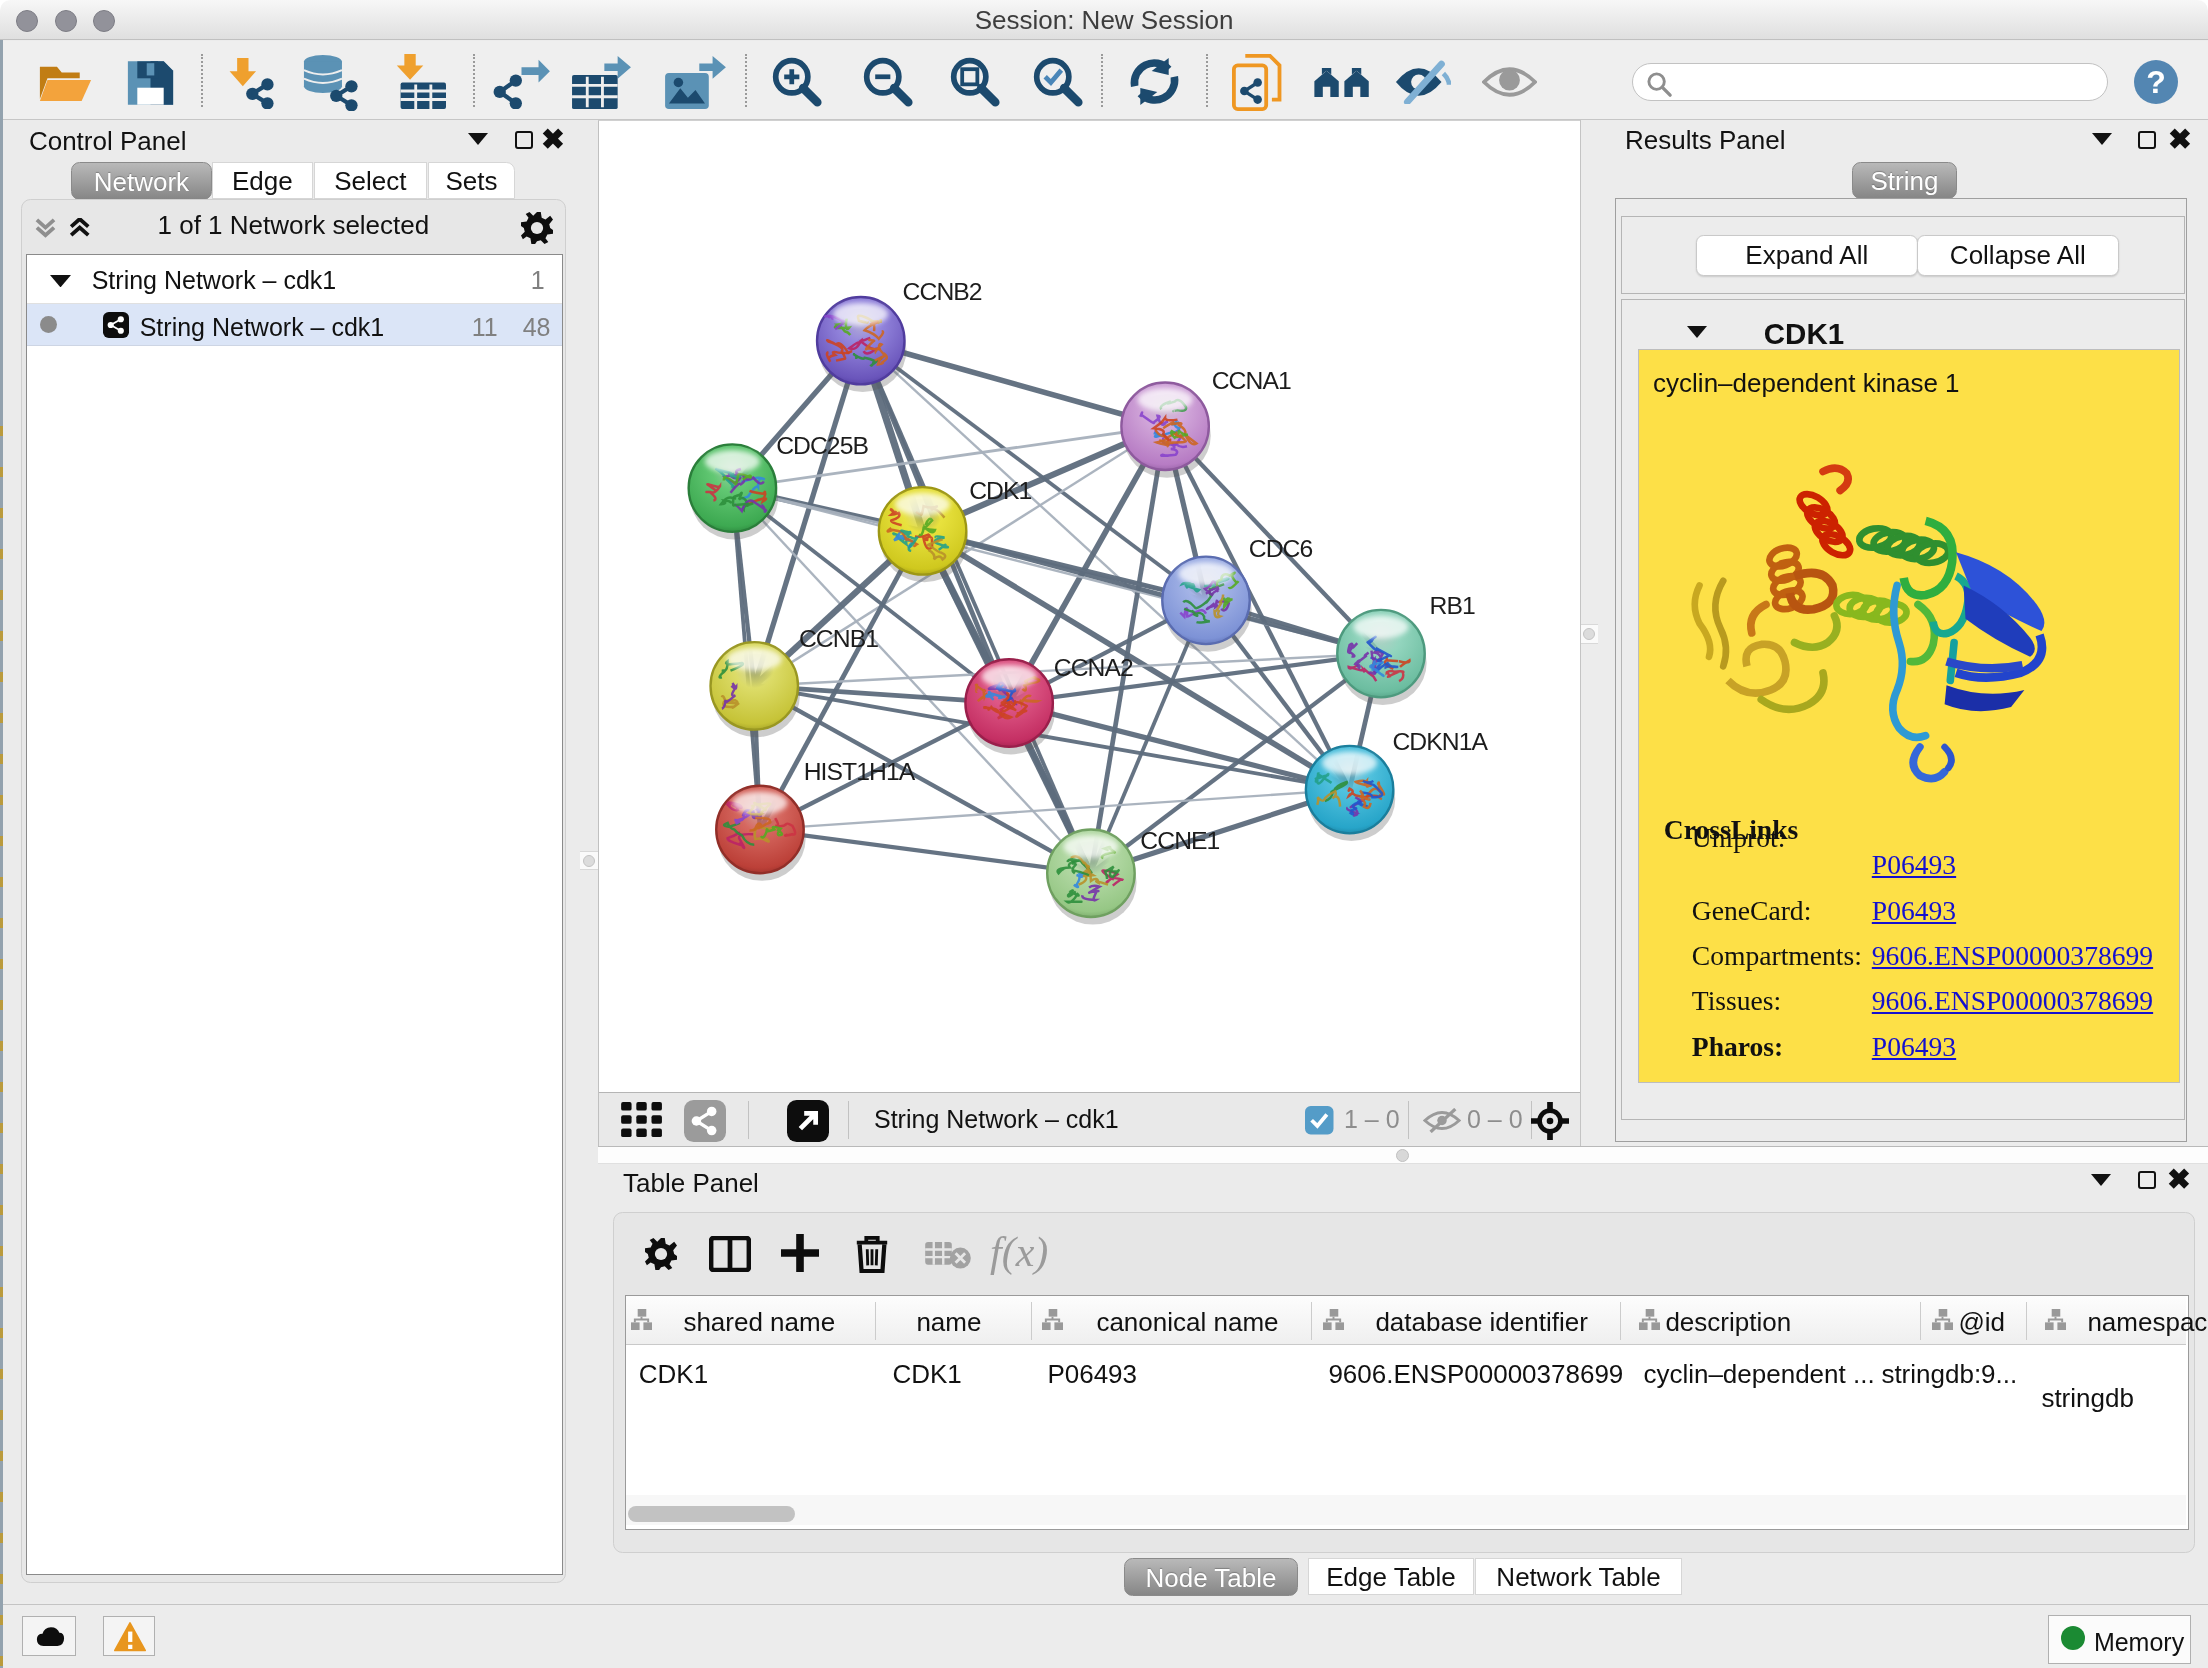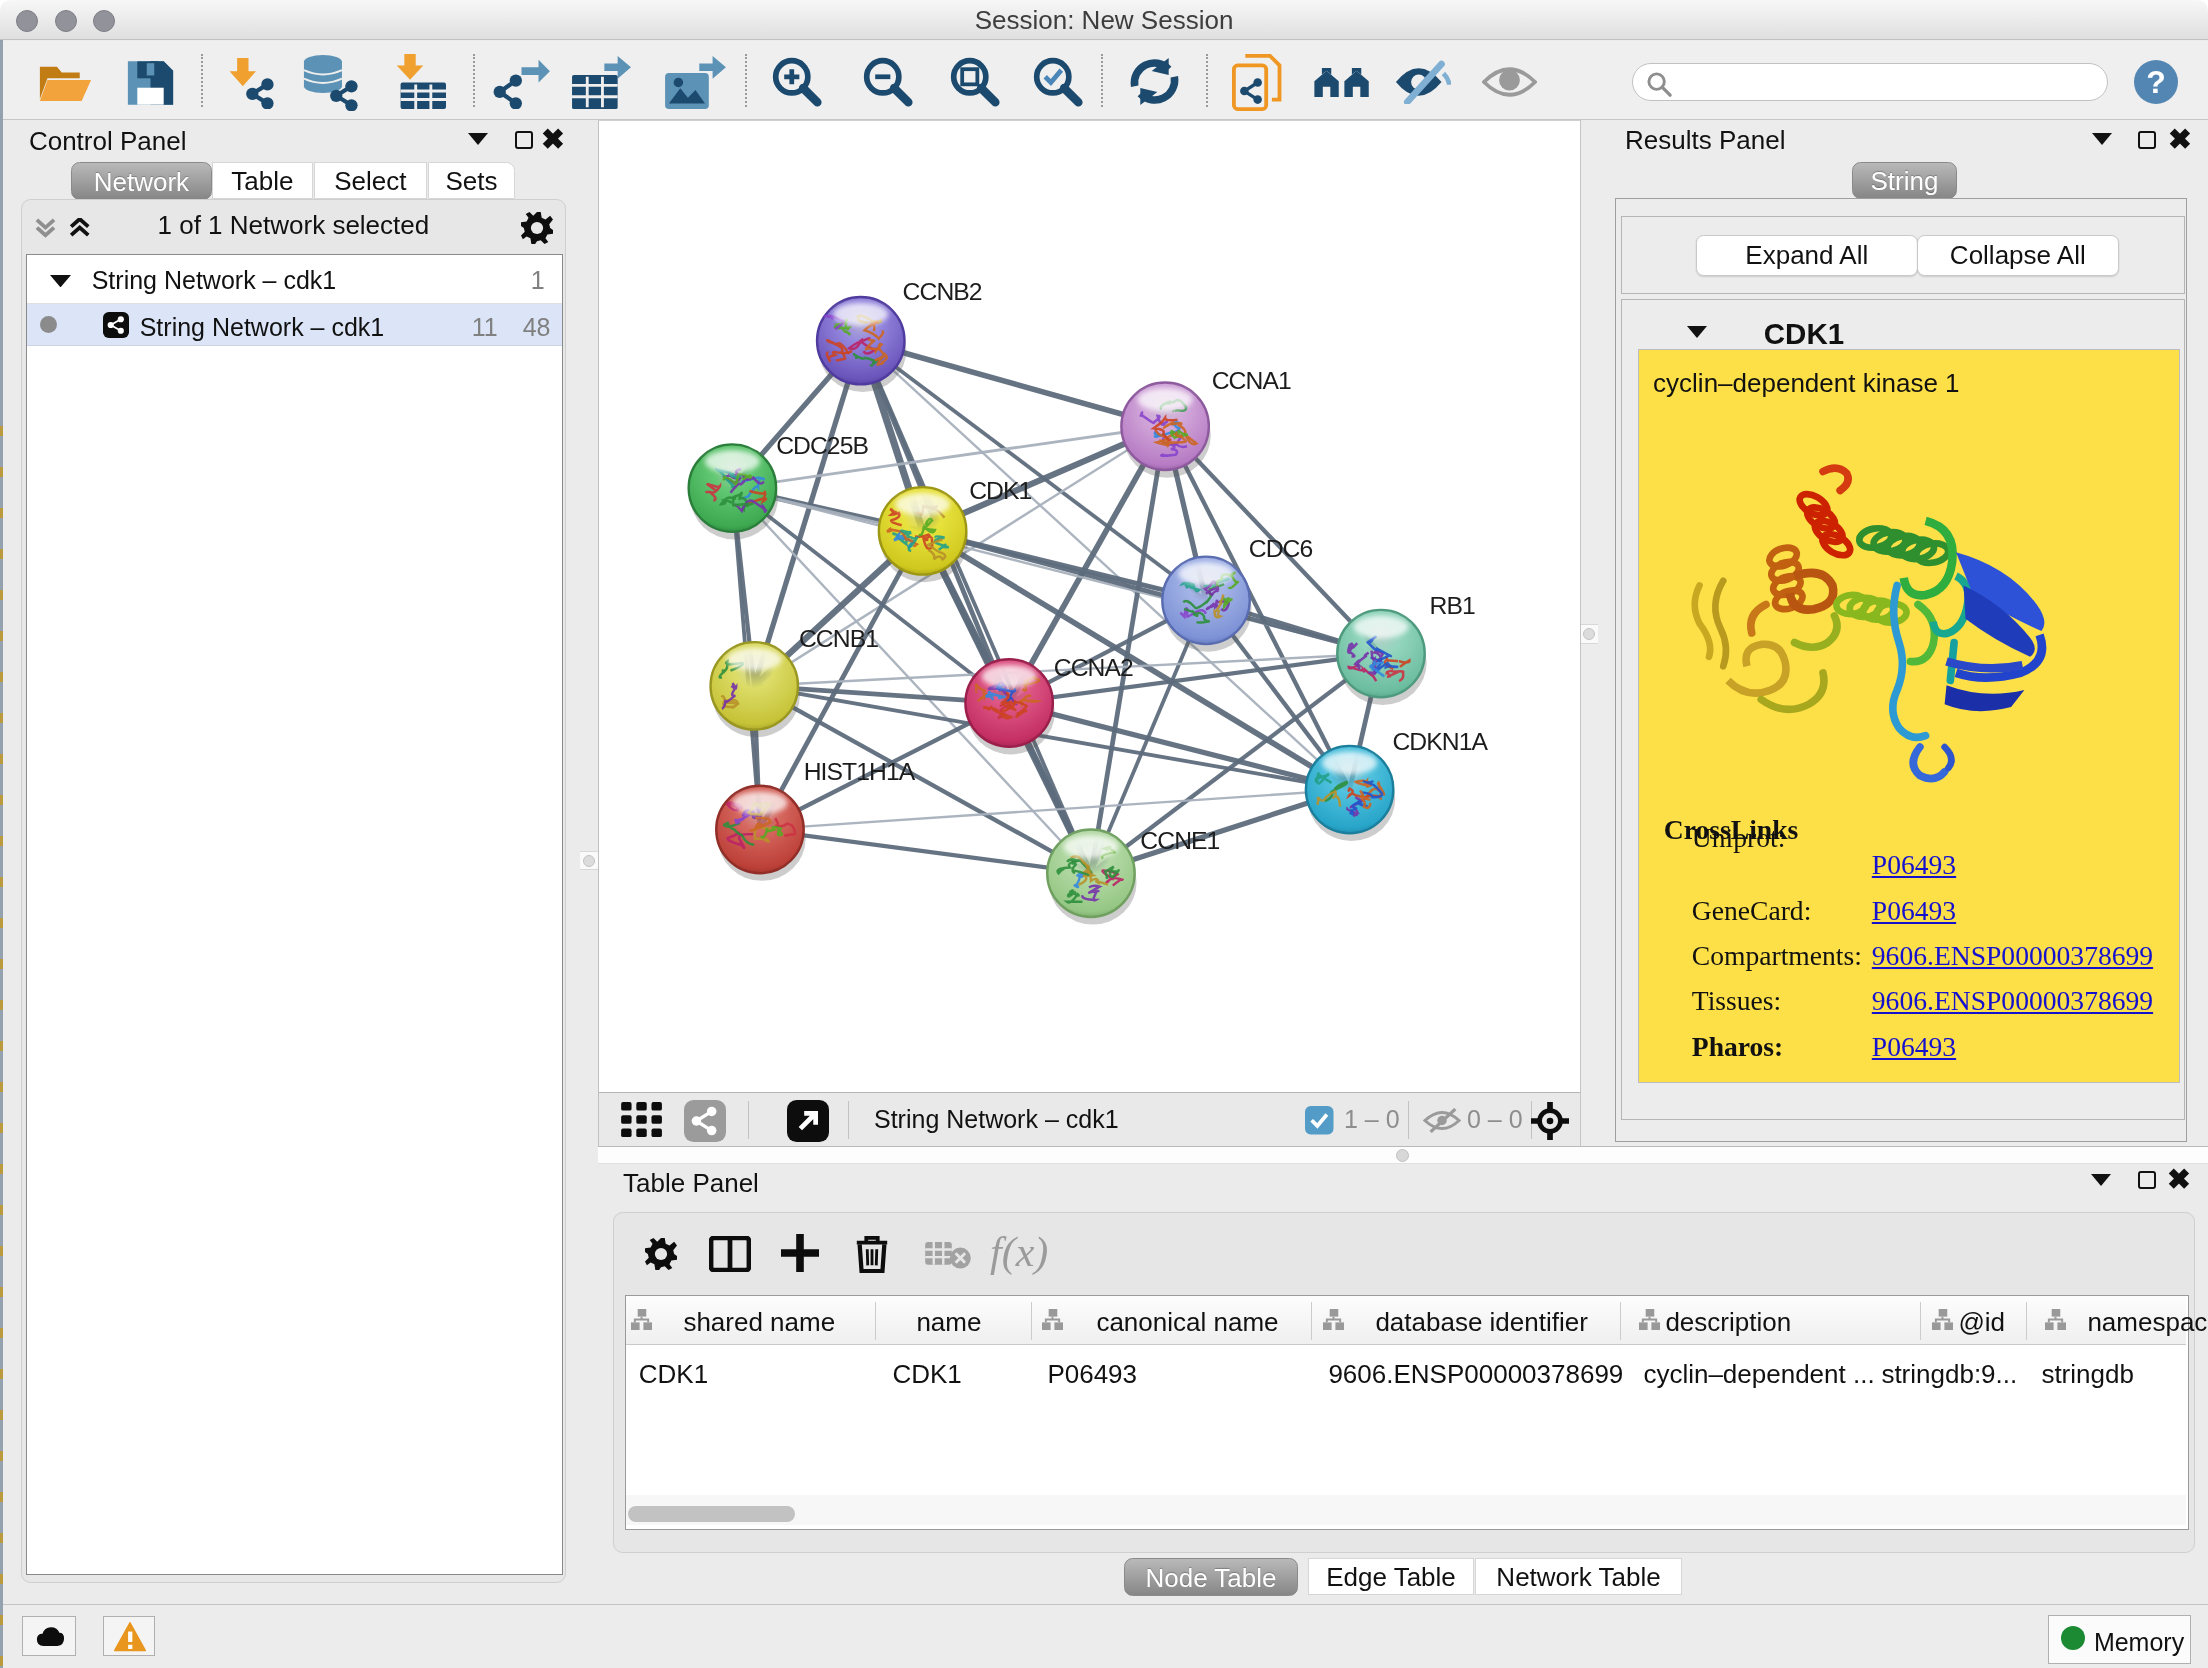--- a/index.html
+++ b/index.html
@@ -254,21 +254,21 @@
 
 <div class="abs" id="leftedge"></div>
 <div class="abs" style="left:0; top:395px; width:3.8px; height:1274px; background:repeating-linear-gradient(180deg, rgba(0,0,0,0) 0 31px, #bf9a30 31px 41px); opacity:.9;"></div>
 <div class="abs" id="ctrlpanel">
   <div class="abs paneltitle" style="left:26px; top:5.7px;">Control Panel</div>
   <div class="abs panelctl-tri" style="left:465px; top:13.3px;"></div>
   <div class="abs panelctl-box" style="left:512px; top:10.5px;"></div>
   <div class="abs panelctl-x" style="left:538px; top:9.5px;">✖</div>
 
   <div class="tab sel" style="left:68px; top:42px; width:141px; height:38px; line-height:38px;">Network</div>
-  <div class="tab un" style="left:209px; top:42px; width:101px; height:37px; line-height:37px;">Table</div>
+  <div class="tab un" style="left:209px; top:42px; width:101px; height:37px; line-height:37px;">Edge</div>
   <div class="tab un" style="left:311px; top:42px; width:113px; height:37px; line-height:37px;">Select</div>
   <div class="tab un" style="left:425px; top:42px; width:87px; height:37px; line-height:37px; border-top-right-radius:8.6px;">Sets</div>
 
   <div class="abs" id="cp-subpanel">
     <div class="abs" id="cp-bar">
       <svg class="abs" style="left:13.3px; top:18px;" width="78" height="21" viewBox="0 0 82 22">
         <path d="M2 2 L11 10 L20 2" fill="none" stroke="#8f8f8f" stroke-width="4"></path>
         <path d="M2 10 L11 18 L20 10" fill="none" stroke="#8f8f8f" stroke-width="4"></path>
         <path d="M38 9 L47 1 L56 9" fill="none" stroke="#111" stroke-width="4"></path>
         <path d="M38 18 L47 10 L56 18" fill="none" stroke="#111" stroke-width="4"></path>
@@ -798,21 +798,21 @@
         <div class="th-txt" style="left:1039px;">description</div>
         <div class="th-txt" style="left:1332px;">@id</div>
         <div class="th-txt" style="left:1461px;">namespac</div>
       </div>
       <div class="td-txt" style="left:12.4px;">CDK1</div>
       <div class="td-txt" style="left:266px;">CDK1</div>
       <div class="td-txt" style="left:421px;">P06493</div>
       <div class="td-txt" style="left:702px;">9606.ENSP00000378699</div>
       <div class="td-txt" style="left:1017px;">cyclin–dependent ...</div>
       <div class="td-txt" style="left:1255px;">stringdb:9...</div>
-      <div class="td-txt" style="left:1415px;">stringdb</div>
+      <div class="td-txt" style="left:1415px;margin-top:24px;">stringdb</div>
       <div class="abs" id="tp-scroll">
           <div class="abs" id="tp-thumb"></div>
         </div>
     </div>
   </div>
 </div>
 
 <div class="abs" id="bottabs">
   <div class="tab sel" style="left:526px; top:4.8px; width:174px; height:38px; line-height:38px;">Node Table</div>
   <div class="tab un" style="left:710px; top:4.8px; width:166px; height:37px; line-height:37px;">Edge Table</div>

